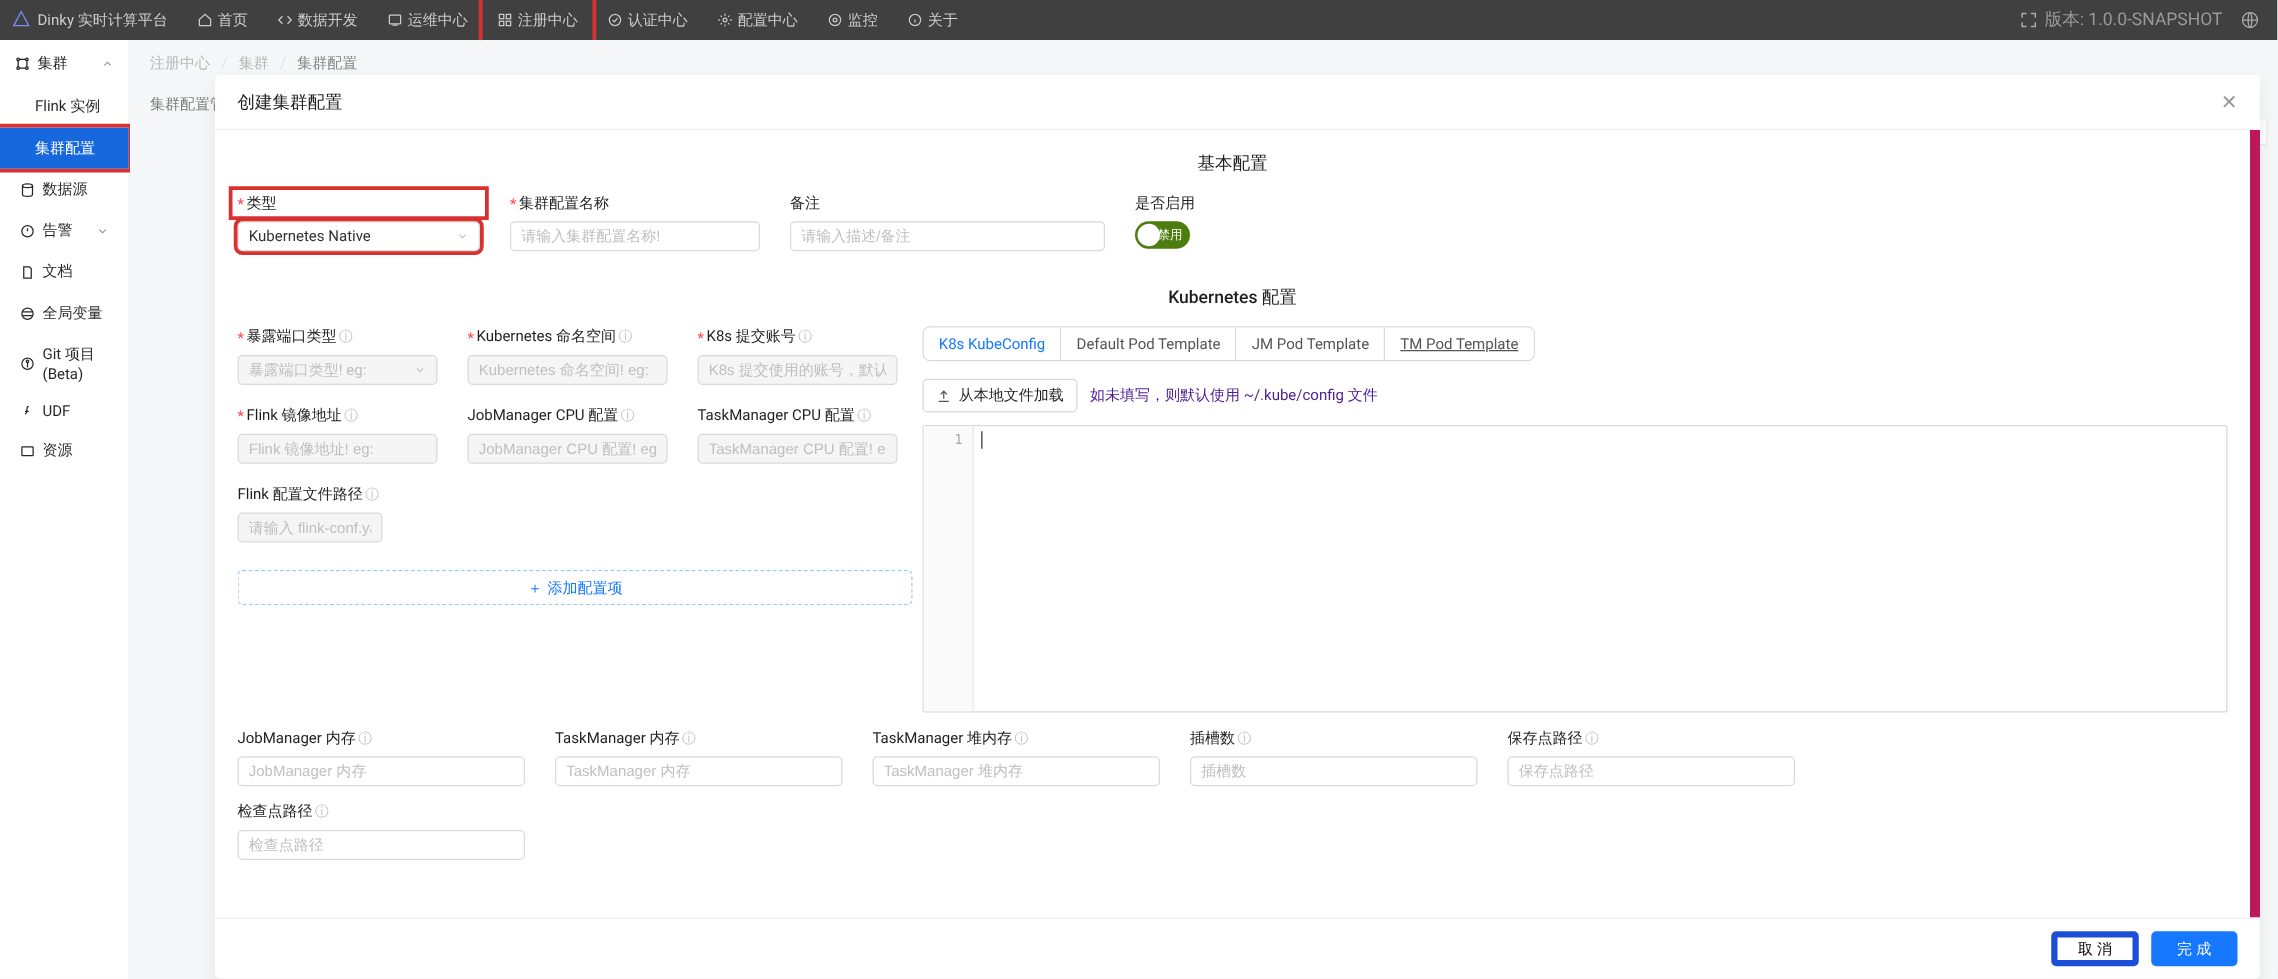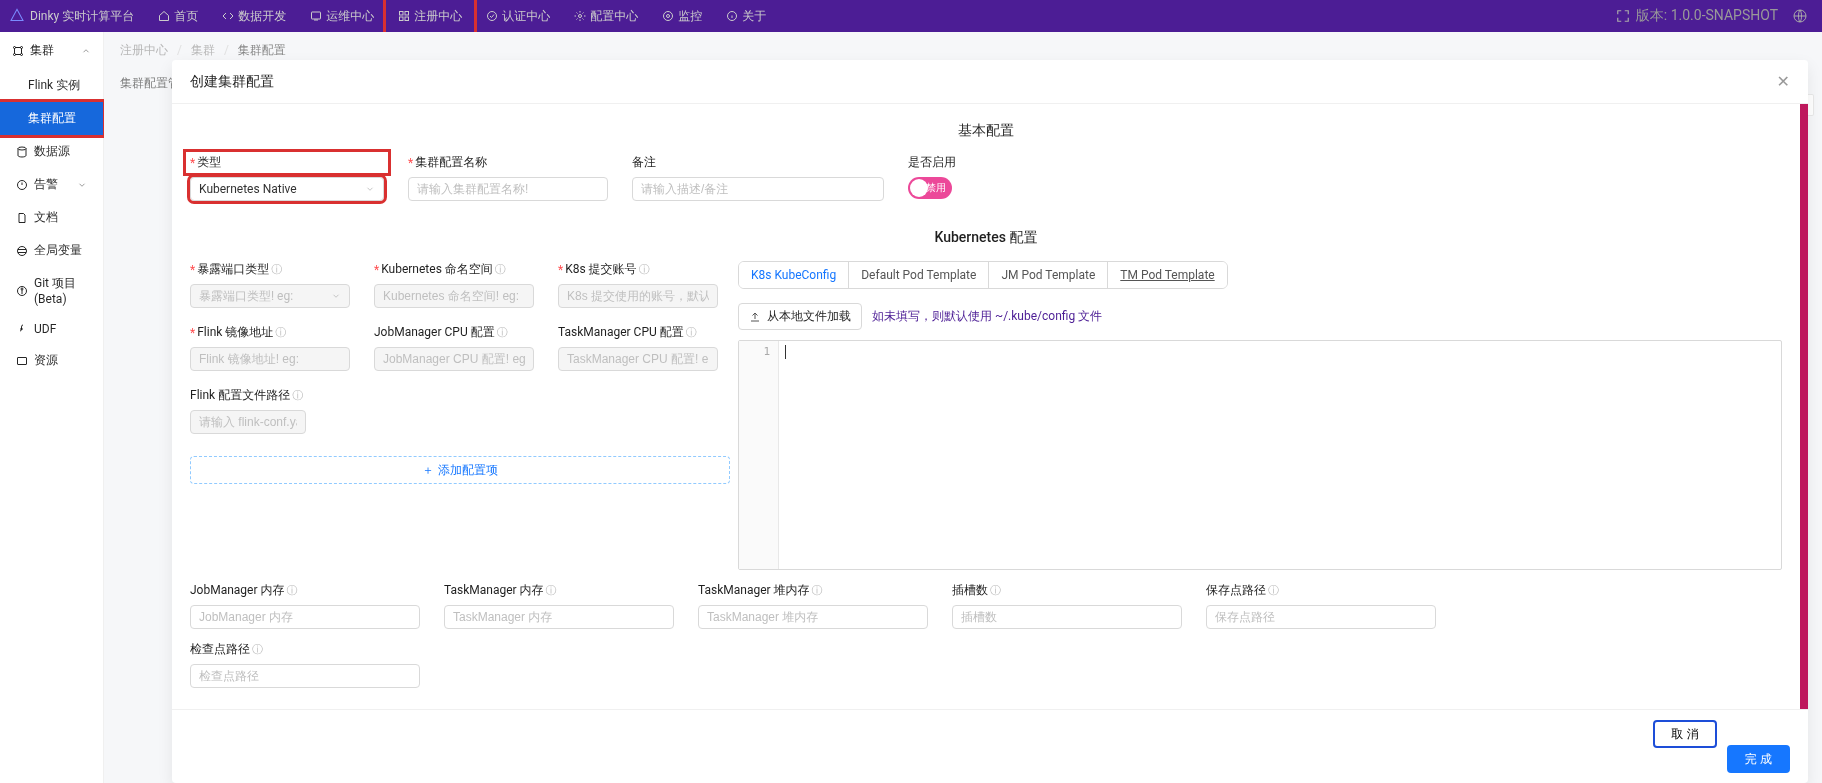--- a/index.html
+++ b/index.html
@@ -1,17 +1,17 @@
 <!DOCTYPE html>
 <html><head>
 <meta charset="utf-8">
 <style>
 * { box-sizing: border-box; margin: 0; padding: 0; }
 body { font-family: -apple-system, BlinkMacSystemFont, "Segoe UI", Roboto, sans-serif; font-size: 12px; color: rgba(0,0,0,0.88); background: #f5f5f5; overflow: hidden; }
-.top-nav { height: 32px; background: #4c1d95; display: flex; align-items: center; color: #ccc; padding: 0 8px; }
+.top-nav { height: 32px; background: #404040; display: flex; align-items: center; color: #ccc; padding: 0 8px; }
 .top-nav .logo { display: flex; align-items: center; gap: 4px; margin-right: 12px; }
 .top-nav .logo-icon { width: 18px; height: 18px; display: flex; align-items: center; justify-content: center; color: #888; }
 .top-nav .logo-text { font-size: 12px; color: #ccc; }
 .top-nav .nav-item { display: flex; align-items: center; gap: 4px; padding: 0 12px; height: 32px; cursor: pointer; color: #ccc; font-size: 12px; }
 .top-nav .nav-item.hl { outline: 3px solid #d93030; }
 .top-nav .spacer { flex: 1; }
 .top-nav .version { color: #999; font-size: 14px; margin-right: 8px; }
 .top-nav .right-icon { color: #888; padding: 0 6px; cursor: pointer; }
 .layout { display: flex; height: calc(100vh - 32px); }
 .sidebar { width: 104px; background: #fff; border-right: 1px solid #f0f0f0; }
@@ -43,43 +43,43 @@
 .req::before { content: "* "; color: #ff4d4f; }
 .help-icon { color: #bbb; font-size: 11px; }
 .input, .select { height: 24px; border: 1px solid #d9d9d9; border-radius: 4px; padding: 0 8px; font-size: 12px; color: #333; background: #fff; outline: none; }
 .input::placeholder { color: #bfbfbf; }
 .input.disabled, .select.disabled { background: #f5f5f5; color: #bfbfbf; }
 .select { display: flex; align-items: center; justify-content: space-between; cursor: pointer; }
 .select .val { color: #333; }
 .select .chev { color: #bbb; }
 .select.hl { outline: 3px solid #d93030; }
 .label.hl { outline: 3px solid #d93030; padding: 2px 4px; margin: -2px -4px; }
-.switch { width: 44px; height: 22px; border-radius: 11px; background: #ec4899; position: relative; cursor: pointer; display: flex; align-items: center; padding: 0 6px; }
+.switch { width: 44px; height: 22px; border-radius: 11px; background: #4d7c0f; position: relative; cursor: pointer; display: flex; align-items: center; padding: 0 6px; }
 .switch .knob { width: 18px; height: 18px; border-radius: 50%; background: #fff; position: absolute; left: 2px; }
 .switch .txt { font-size: 10px; color: #fff; margin-left: auto; }
 .two-col { display: flex; gap: 8px; margin-top: 10px; }
 .left-col { flex: 0 0 540px; display: flex; flex-direction: column; gap: 16px; }
 .right-col { flex: 1; }
 .add-item { border: 1px dashed #91caff; color: #1677ff; border-radius: 4px; height: 28px; display: flex; align-items: center; justify-content: center; gap: 4px; cursor: pointer; margin-top: 6px; width: 100%; }
 .tabs { display: flex; border: 1px solid #d9d9d9; border-radius: 6px; overflow: hidden; width: fit-content; }
 .tab { padding: 6px 12px; font-size: 12px; cursor: pointer; border-right: 1px solid #d9d9d9; color: #555; background: #fff; }
 .tab:last-child { border-right: none; text-decoration: underline; }
 .tab.active { color: #1677ff; }
 .tab-body { margin-top: 14px; }
 .upload-row { display: flex; align-items: center; gap: 10px; }
 .upload-btn { border: 1px solid #d9d9d9; border-radius: 4px; padding: 4px 10px; font-size: 12px; display: flex; align-items: center; gap: 6px; cursor: pointer; background: #fff; }
 .upload-hint { color: #4c1d95; font-size: 12px; }
 .editor { margin-top: 10px; border: 1px solid #d9d9d9; border-radius: 2px; height: 230px; display: flex; font-family: monospace; font-size: 11px; }
 .editor .gutter { width: 40px; background: #fafafa; border-right: 1px solid #e8e8e8; color: #aaa; text-align: right; padding: 4px 8px 0 0; }
 .editor .code { flex: 1; padding: 4px 6px; display: flex; }
 .editor .cursor { width: 1px; height: 14px; background: #333; }
 .preset-row { display: flex; gap: 24px; margin-top: 12px; flex-wrap: wrap; }
 .preset-row .field { width: 230px; }
-.btn { height: 28px; padding: 0 16px; border: 2px solid #1d4ed8; border-radius: 4px; background: #fff; cursor: pointer; font-size: 12px; }
-.btn.primary { background: #1677ff; color: #fff; border-color: #1677ff; margin-top: 25px; }
+.btn { height: 28px; padding: 0 16px; border: 5px solid #1d4ed8; border-radius: 4px; background: #fff; cursor: pointer; font-size: 12px; }
+.btn.primary { background: #1677ff; color: #fff; border-color: #1677ff; }
 .icn { width: 12px; height: 12px; display: inline-flex; align-items: center; justify-content: center; }
 .search-box { position: absolute; right: 8px; top: 62px; width: 70px; height: 22px; border: 1px solid #d9d9d9; border-left: none; border-radius: 2px; background: #fff; }
 svg { display: block; }
 </style>
 </head>
 <body>
 
 <div class="top-nav">
   <div class="logo">
     <span class="logo-icon">

